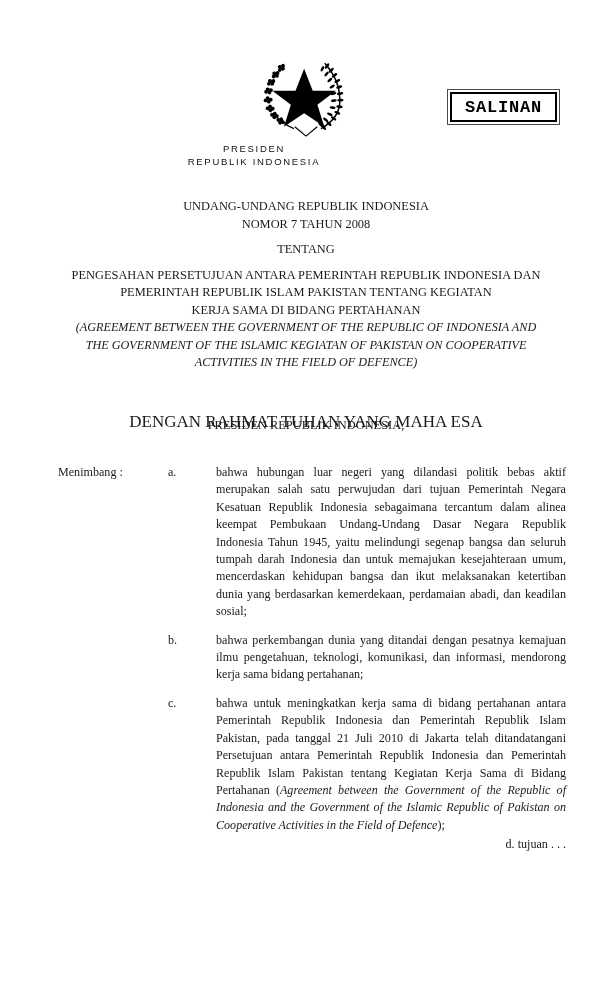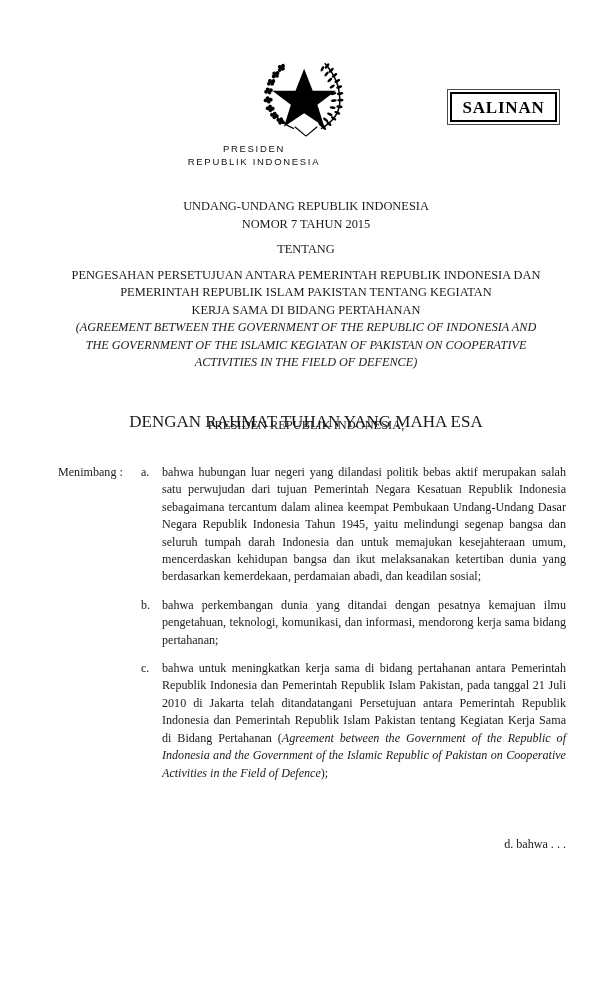--- a/index.html
+++ b/index.html
@@ -75,21 +75,21 @@
   .salinan-inner {
     width: 100%;
     height: 100%;
     box-sizing: border-box;
     border: 2px solid #000000;
     display: flex;
     align-items: center;
     justify-content: center;
   }
   .salinan-text {
-    font-family: Liberation Serif, serif;
+    font-family: Liberation Mono, monospace;
     font-weight: bold;
     font-size: 17px;
     letter-spacing: 0.8px;
     color: #000000;
     line-height: 1;
   }
 
   
   .title-block {
     position: absolute;
@@ -133,20 +133,21 @@
     position: absolute;
     left: 58px;
     top: 464px;
     width: 508px;
     font-size: 12.1px;
   }
 
   .cons-row {
     display: flex;
     align-items: flex-start;
+    gap: 27px;
   }
   .cons-label {
     width: 83px;
     flex: 0 0 83px;
     white-space: nowrap;
     line-height: 17.4px;
   }
   .cons-marker {
     width: 21px;
     flex: 0 0 21px;
@@ -284,21 +285,21 @@
 
     <div class="salinan-box">
       <div class="salinan-inner">
         <span class="salinan-text">SALINAN</span>
       </div>
     </div>
   </div>
 
   <div class="title-block">
     <div class="title-line">UNDANG-UNDANG REPUBLIK INDONESIA</div>
-    <div class="title-line">NOMOR 7 TAHUN 2015</div>
+    <div class="title-line">NOMOR 7 TAHUN 2008</div>
     <div class="title-gap-sm"></div>
     <div class="title-line">TENTANG</div>
     <div class="title-gap-sm"></div>
     <div class="title-line">PENGESAHAN PERSETUJUAN ANTARA PEMERINTAH REPUBLIK INDONESIA DAN</div>
     <div class="title-line">PEMERINTAH REPUBLIK ISLAM PAKISTAN TENTANG KEGIATAN</div>
     <div class="title-line">KERJA SAMA DI BIDANG PERTAHANAN</div>
     <div class="title-en">(AGREEMENT  BETWEEN THE GOVERNMENT OF THE REPUBLIC OF INDONESIA AND</div>
     <div class="title-en">THE GOVERNMENT OF THE ISLAMIC KEGIATAN OF PAKISTAN ON COOPERATIVE</div>
     <div class="title-en">ACTIVITIES IN THE FIELD OF DEFENCE)</div>
   </div>
@@ -325,15 +326,15 @@
     <div class="cons-item-gap"></div>
 
     <div class="cons-row">
       <div class="cons-label"></div>
       <div class="cons-marker">c.</div>
       <div class="cons-text"><span>bahwa untuk meningkatkan kerja sama di bidang pertahanan antara Pemerintah Republik Indonesia dan Pemerintah Republik Islam Pakistan, pada tanggal 21 Juli 2010 di Jakarta telah ditandatangani Persetujuan antara Pemerintah Republik Indonesia dan Pemerintah Republik Islam Pakistan tentang Kegiatan Kerja Sama di Bidang Pertahanan (</span><span class="en">Agreement between the Government of the Republic of Indonesia and the Government of the Islamic Republic of Pakistan on Cooperative Activities in the Field of Defence</span><span>);</span></div>
     </div>
 
   </div>
 
-  <div class="catchword">d. bahwa . . .</div>
+  <div class="catchword">d. tujuan . . .</div>
 
 </div>
 
 </body></html>

